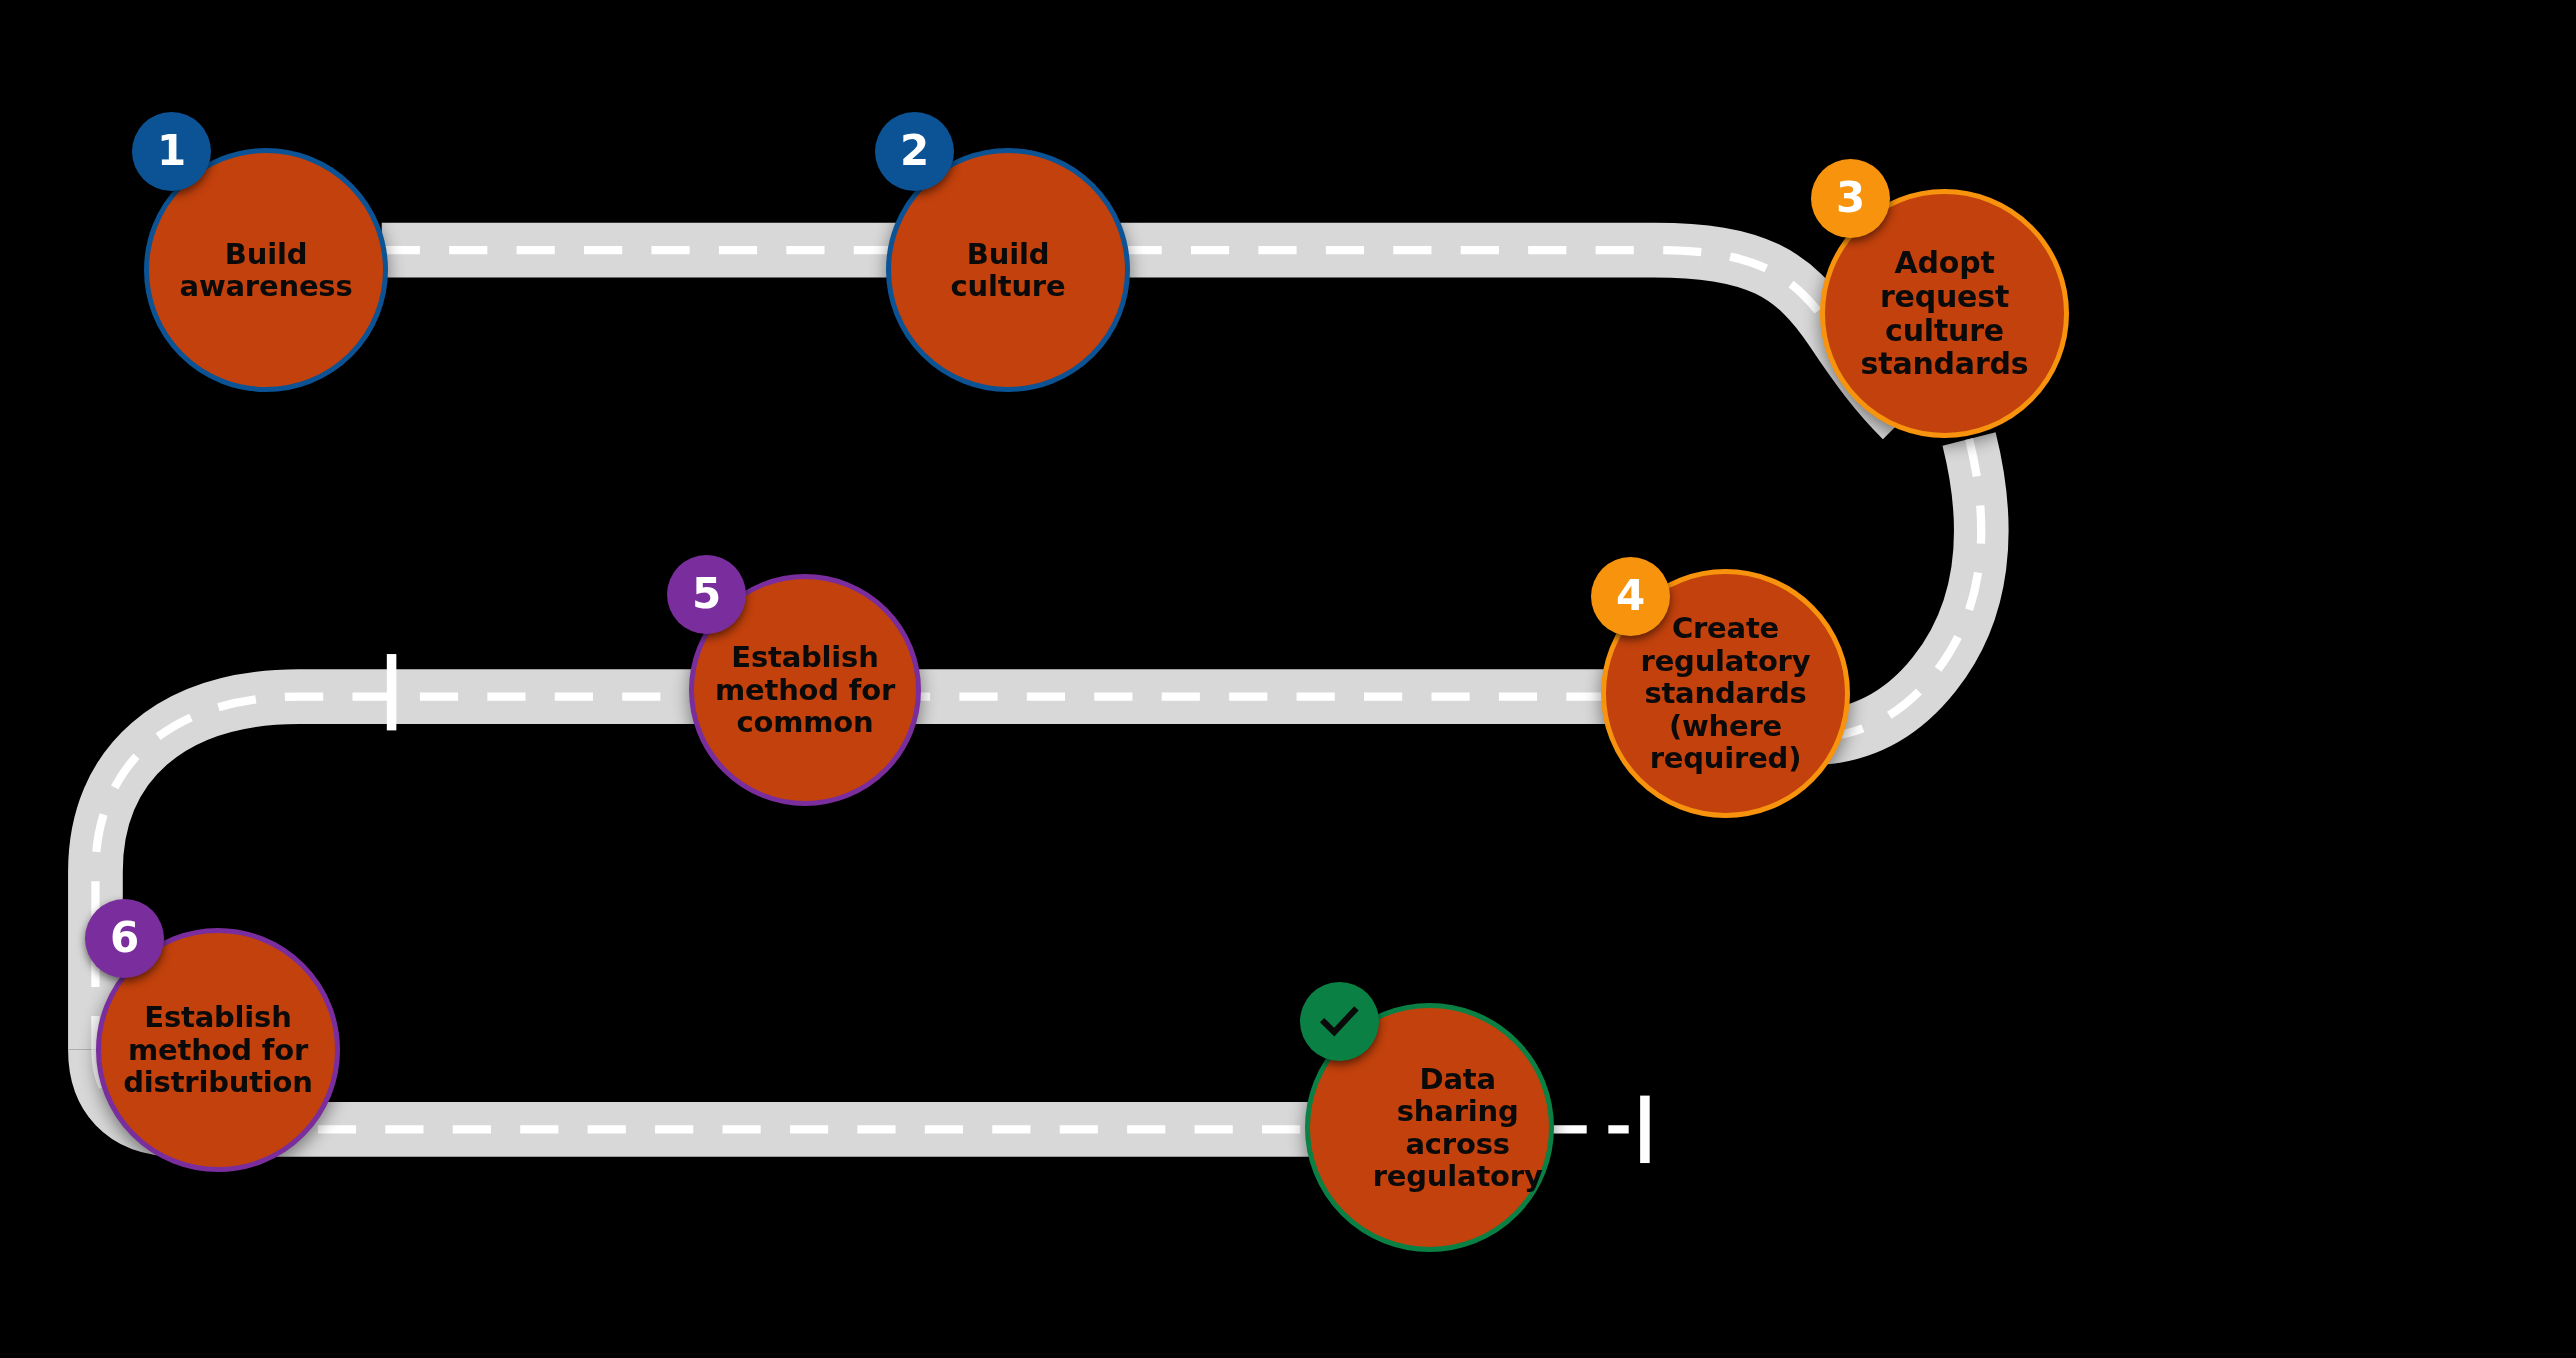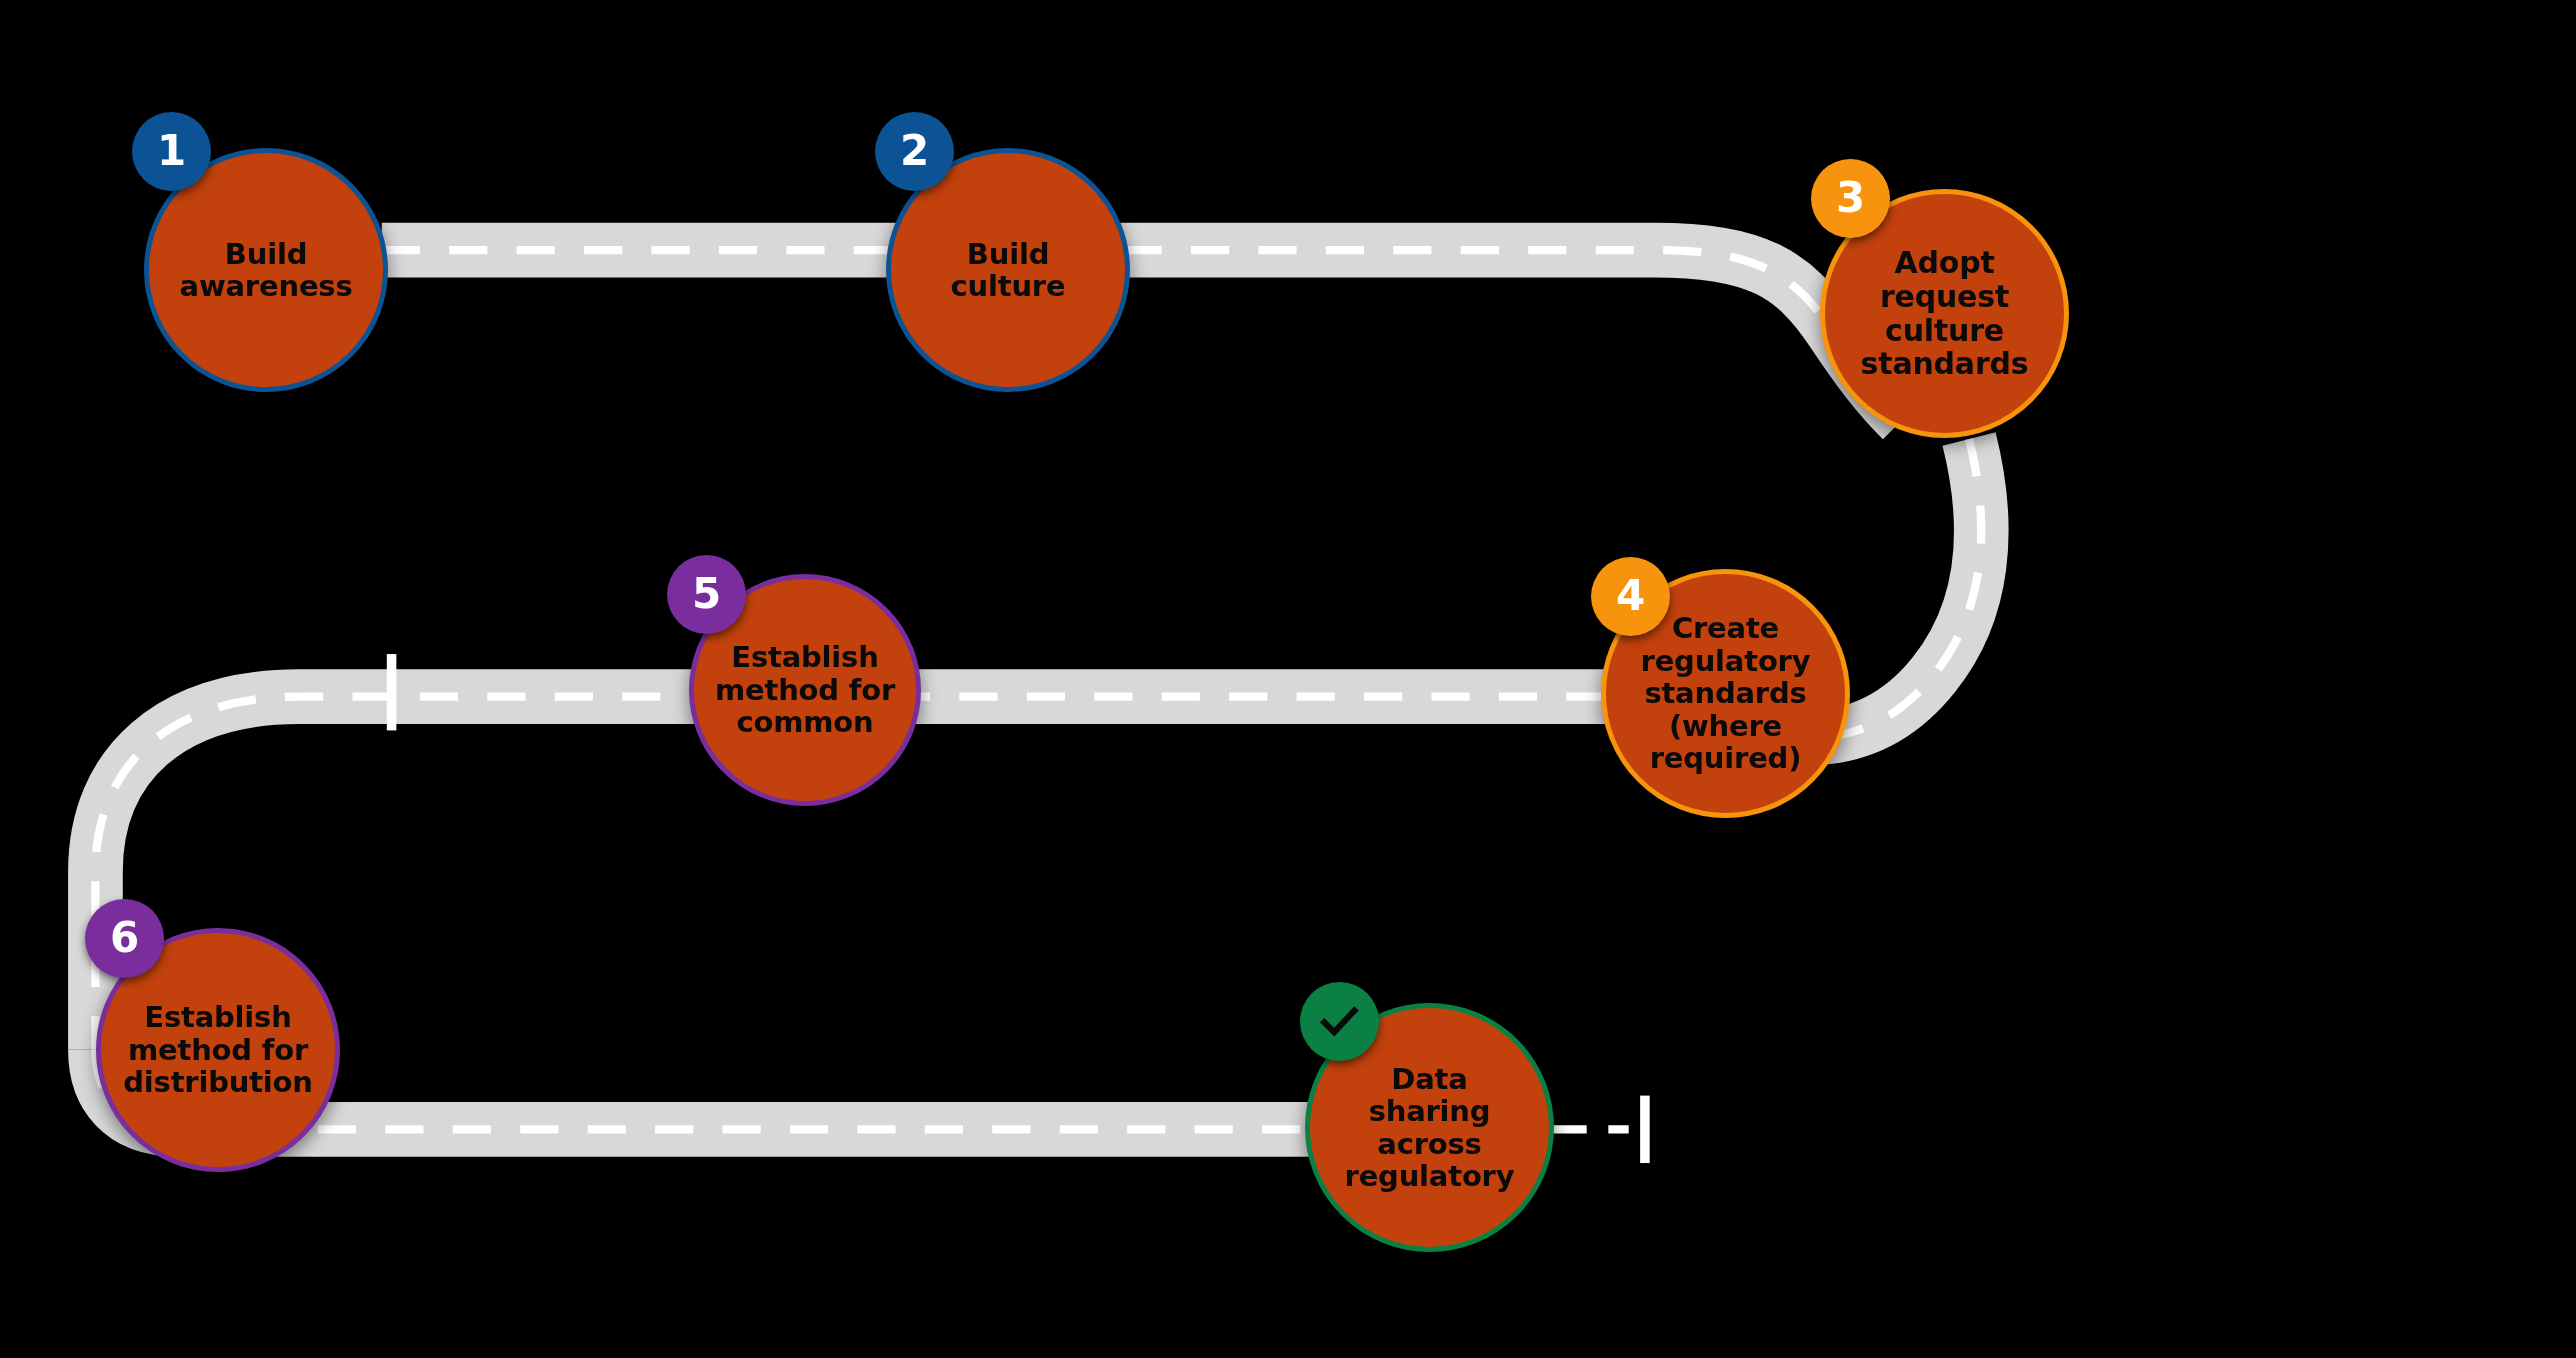--- a/index.html
+++ b/index.html
@@ -153,21 +153,21 @@
       <div>Establish</div>
       <div>method for</div>
       <div>distribution</div>
     </div>
   </div>
   <div class="badge" style="left:85px;top:899px;width:79px;height:79px;background:#7A2E9D;">
     <span class="bnum" style="font-size:42px;">6</span>
   </div>
 
   <div class="node" style="left:1305px;top:1003px;width:249px;height:249px;border:5.7px solid #0A8044;
-              box-shadow:0 6.4px 16.5px rgba(0,0,0,.45);">
+              box-shadow:0 6.4px 16.5px rgba(0,0,0,.45);justify-content:flex-end;">
     <div class="lbl" style="font-size:29px;">
       <div>Data</div>
       <div>sharing</div>
       <div>across</div>
       <div>regulatory</div>
     </div>
   </div>
   <div class="badge" style="left:1300px;top:982px;width:79px;height:79px;background:#0A8044;">
     <span>
       <svg width="47" height="47" viewBox="0 0 24 24" aria-hidden="true">

